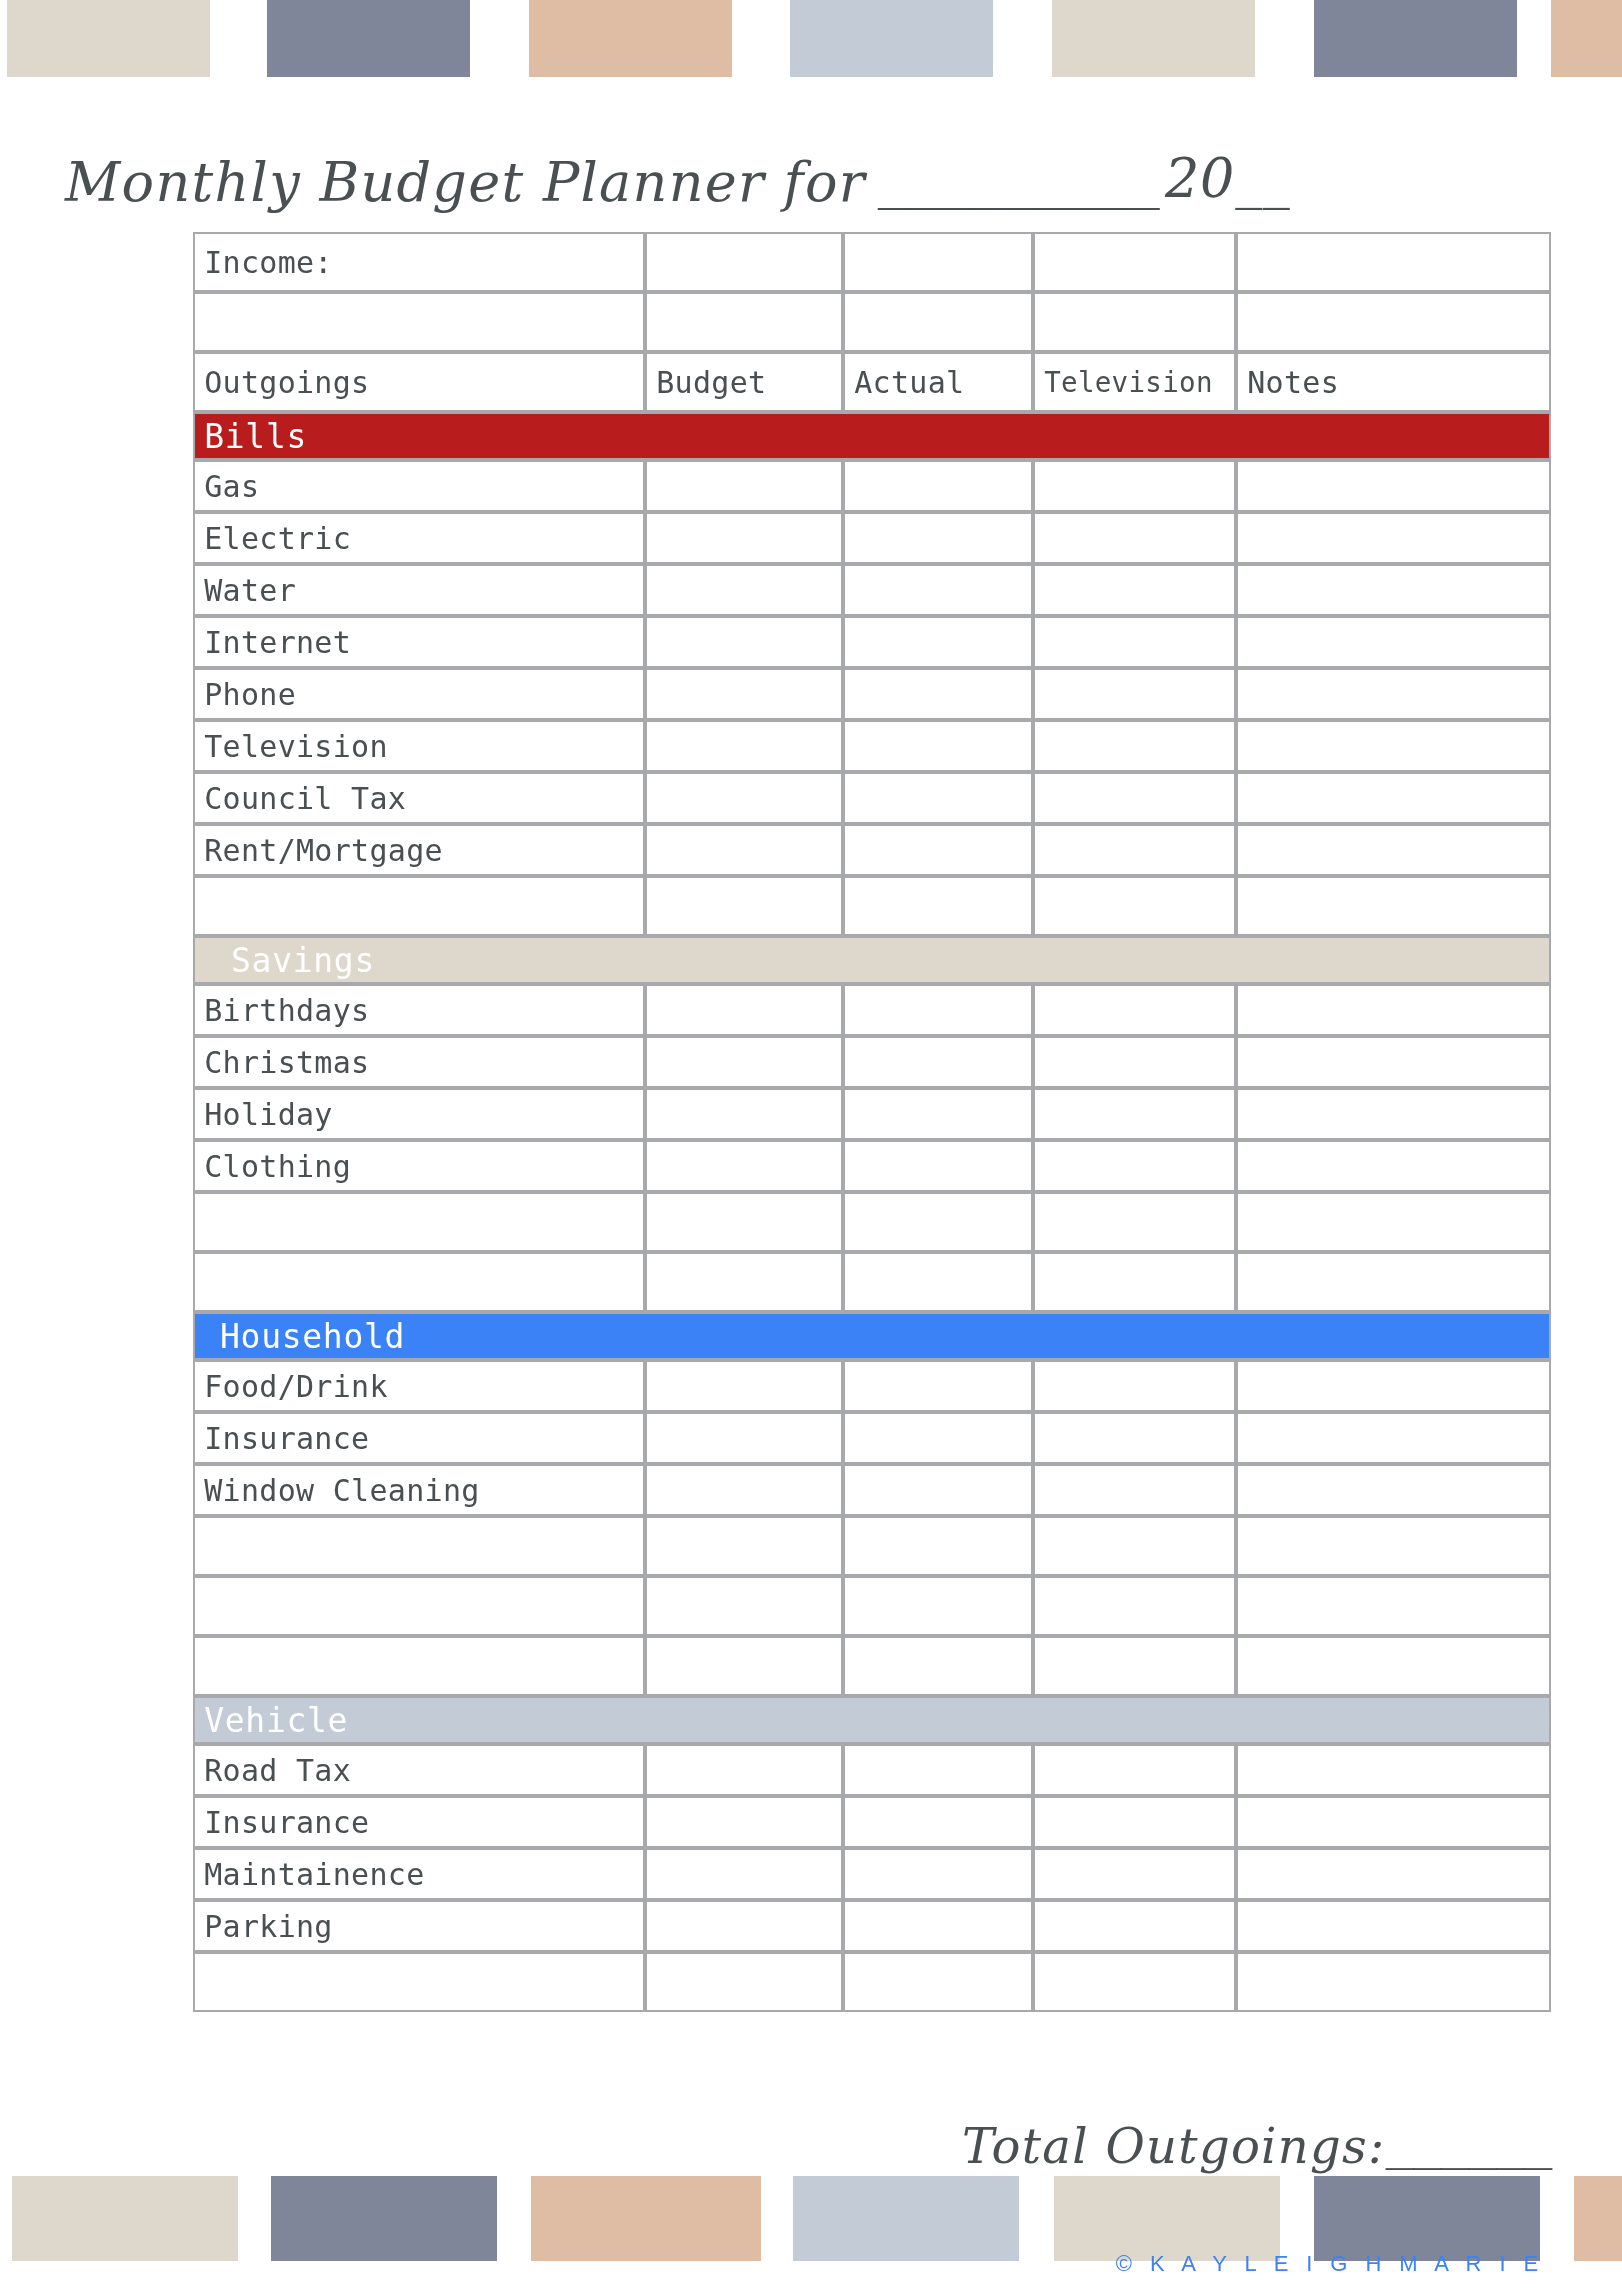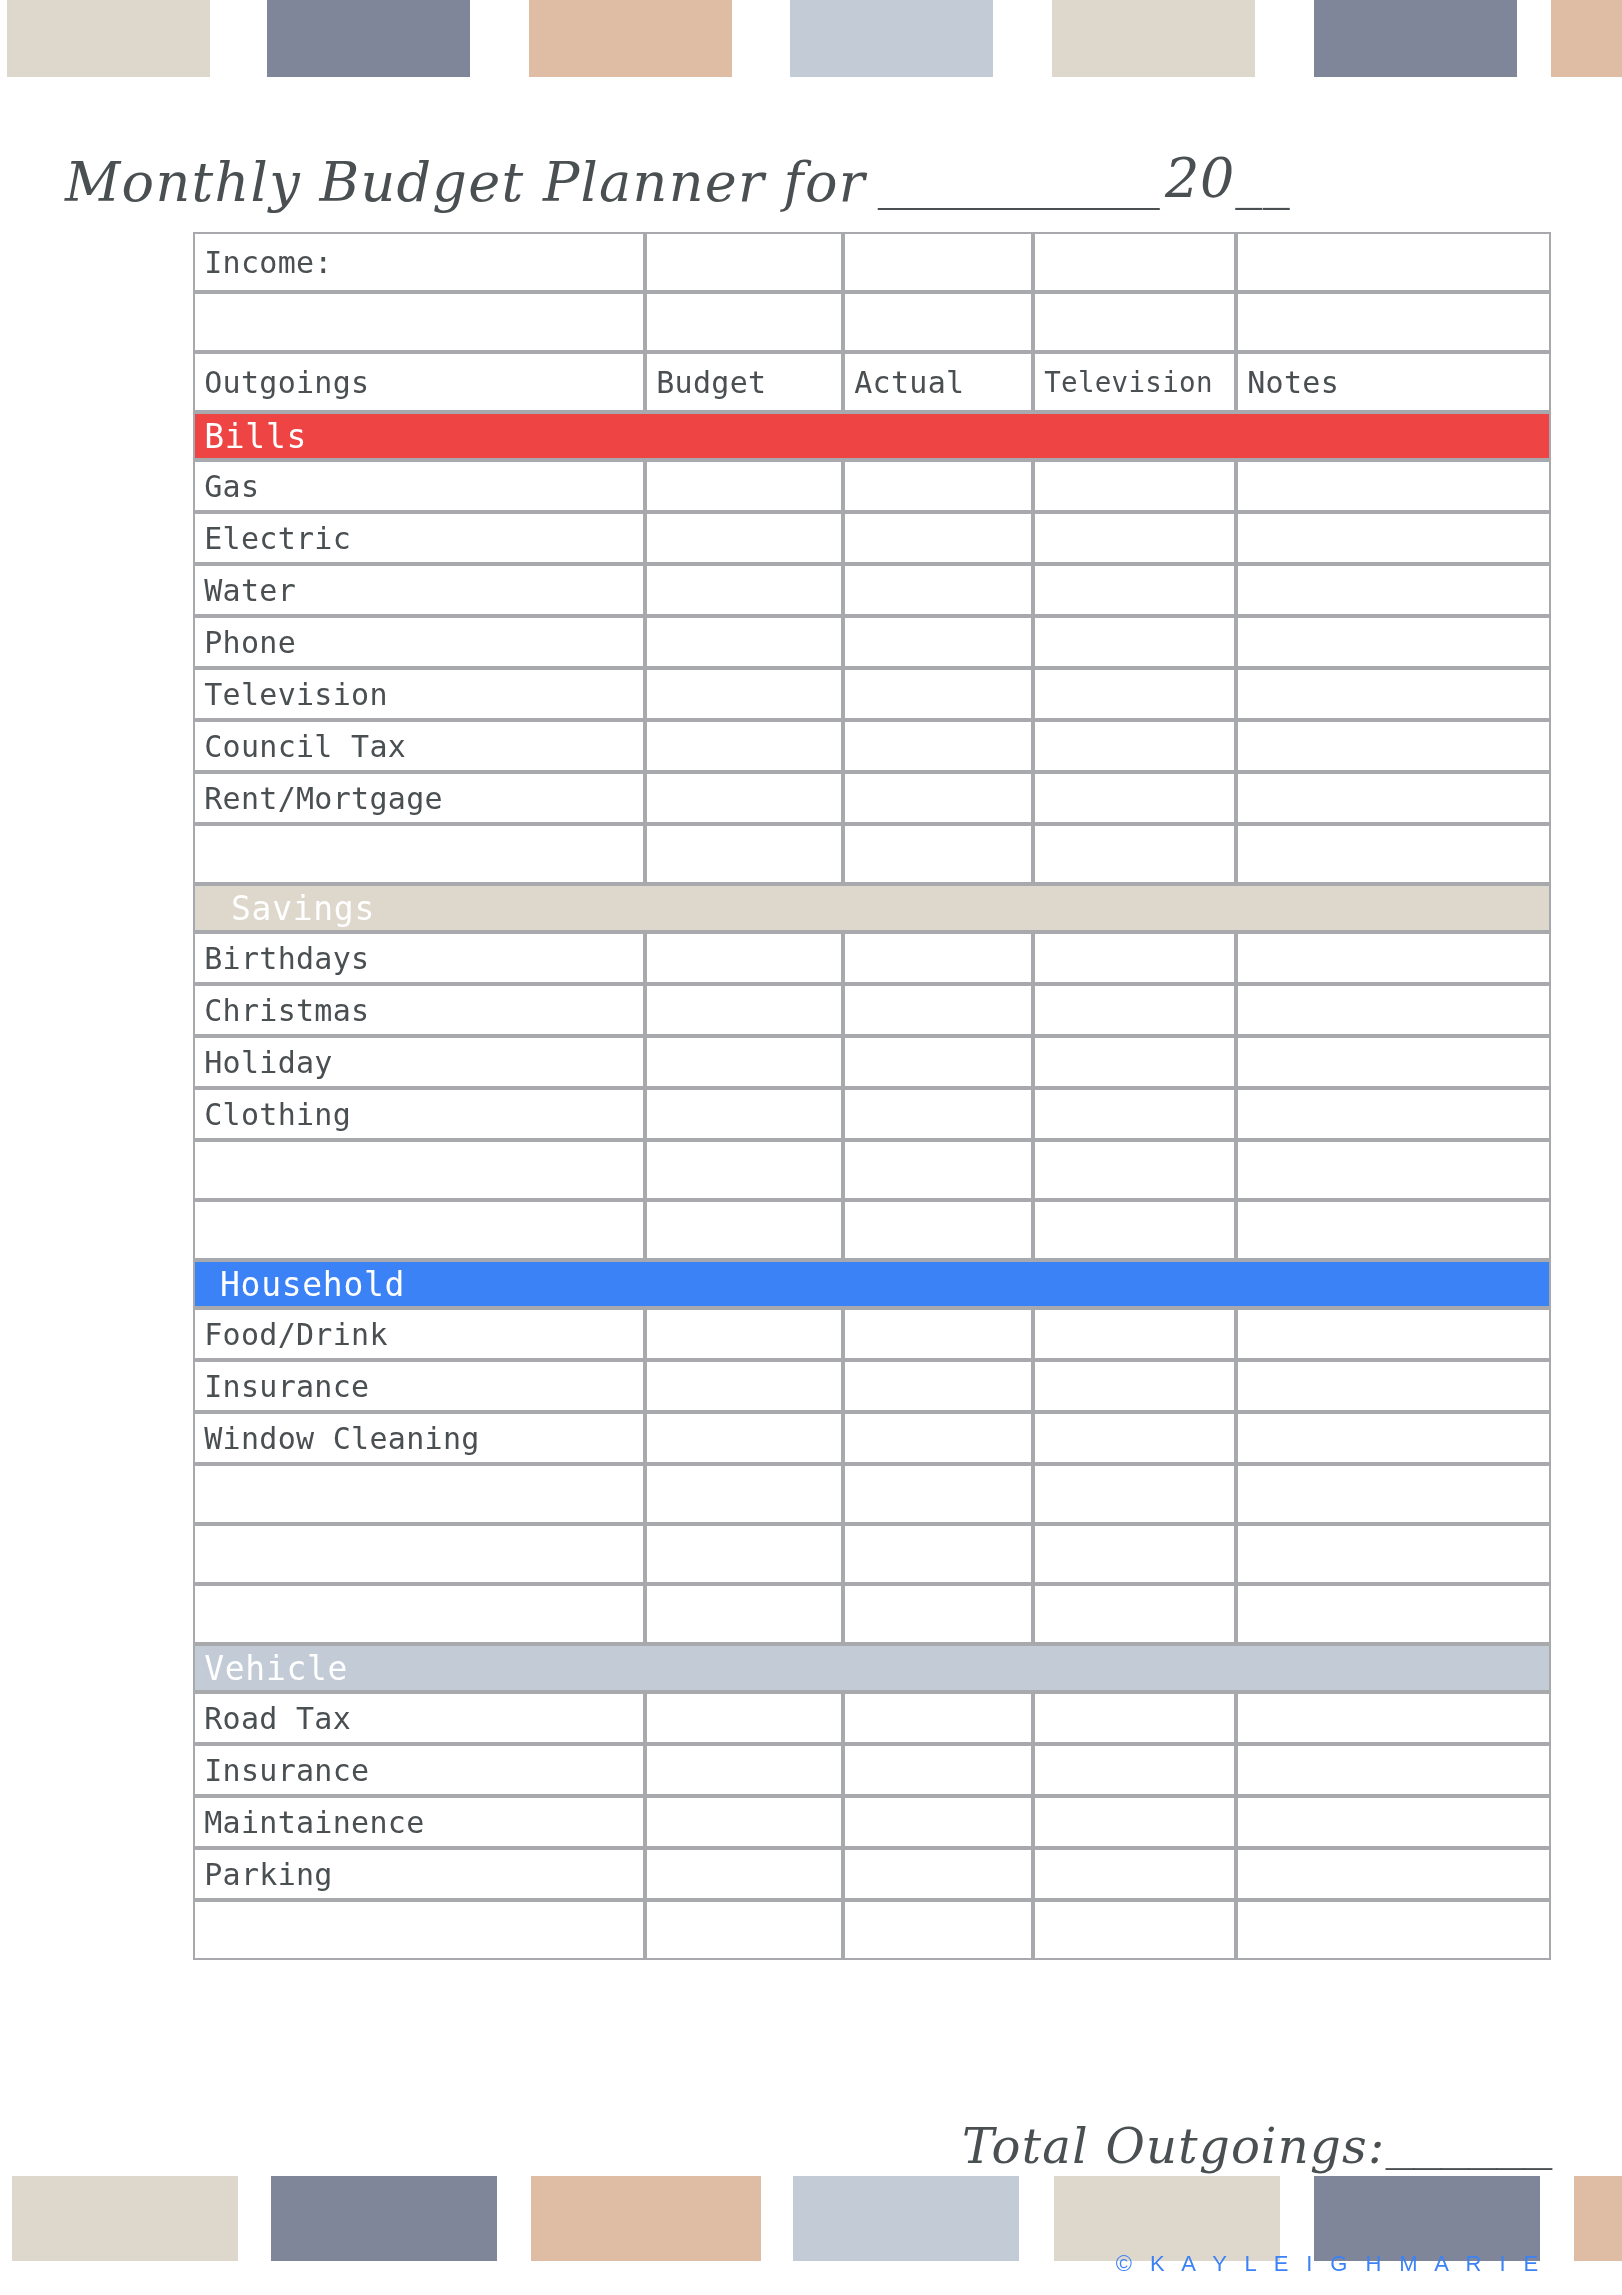--- a/index.html
+++ b/index.html
@@ -188,38 +188,45 @@
         <td class="c4"></td>
       </tr>
       <tr class="tall">
         <td class="c0 hdr">Outgoings</td>
         <td class="c1 hdr">Budget</td>
         <td class="c2 hdr">Actual</td>
         <td class="c3 hdr small">Television</td>
         <td class="c4 hdr">Notes</td>
       </tr>
       <tr>
-        <td class="section bills" colspan="5" style="background: #ef4444;">Bills</td>
+        <td class="section bills" colspan="5" style="background: #b91c1c;">Bills</td>
       </tr>
       <tr>
         <td class="c0">Gas</td>
         <td class="c1"></td>
         <td class="c2"></td>
         <td class="c3"></td>
         <td class="c4"></td>
       </tr>
       <tr>
         <td class="c0">Electric</td>
         <td class="c1"></td>
         <td class="c2"></td>
         <td class="c3"></td>
         <td class="c4"></td>
       </tr>
       <tr>
         <td class="c0">Water</td>
+        <td class="c1"></td>
+        <td class="c2"></td>
+        <td class="c3"></td>
+        <td class="c4"></td>
+      </tr>
+      <tr>
+        <td class="c0">Internet</td>
         <td class="c1"></td>
         <td class="c2"></td>
         <td class="c3"></td>
         <td class="c4"></td>
       </tr>
       <tr>
         <td class="c0">Phone</td>
         <td class="c1"></td>
         <td class="c2"></td>
         <td class="c3"></td>

